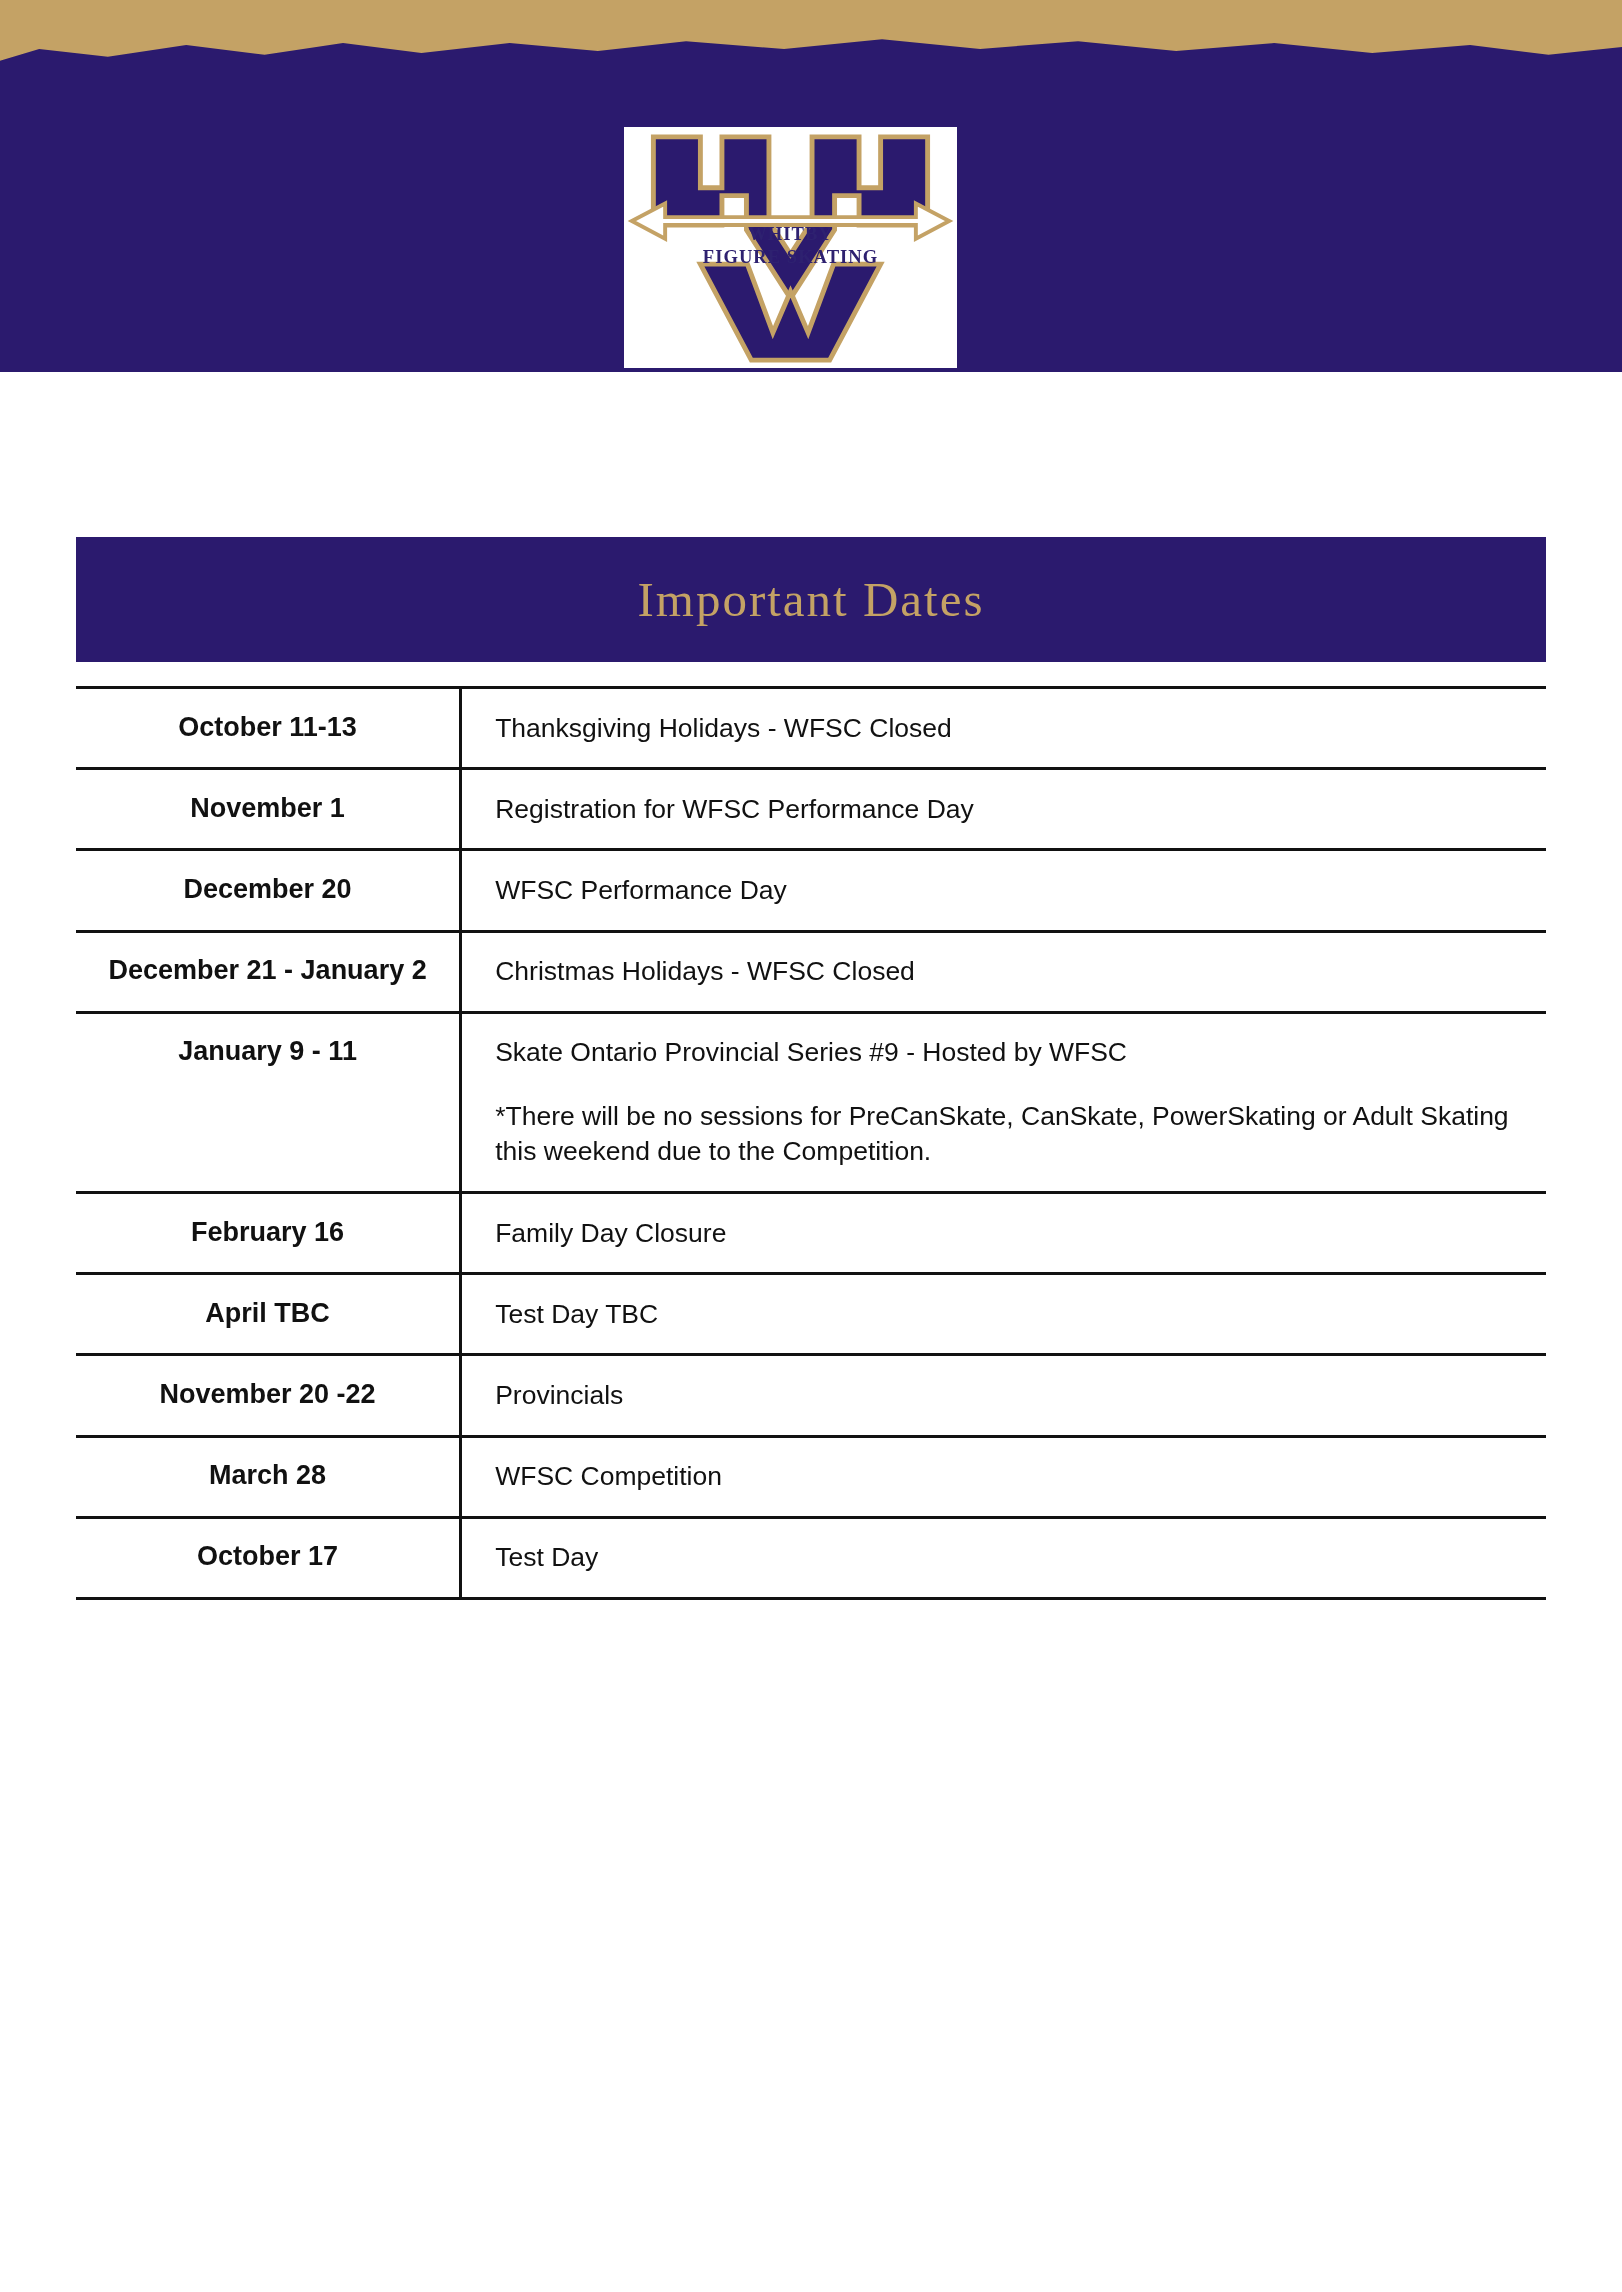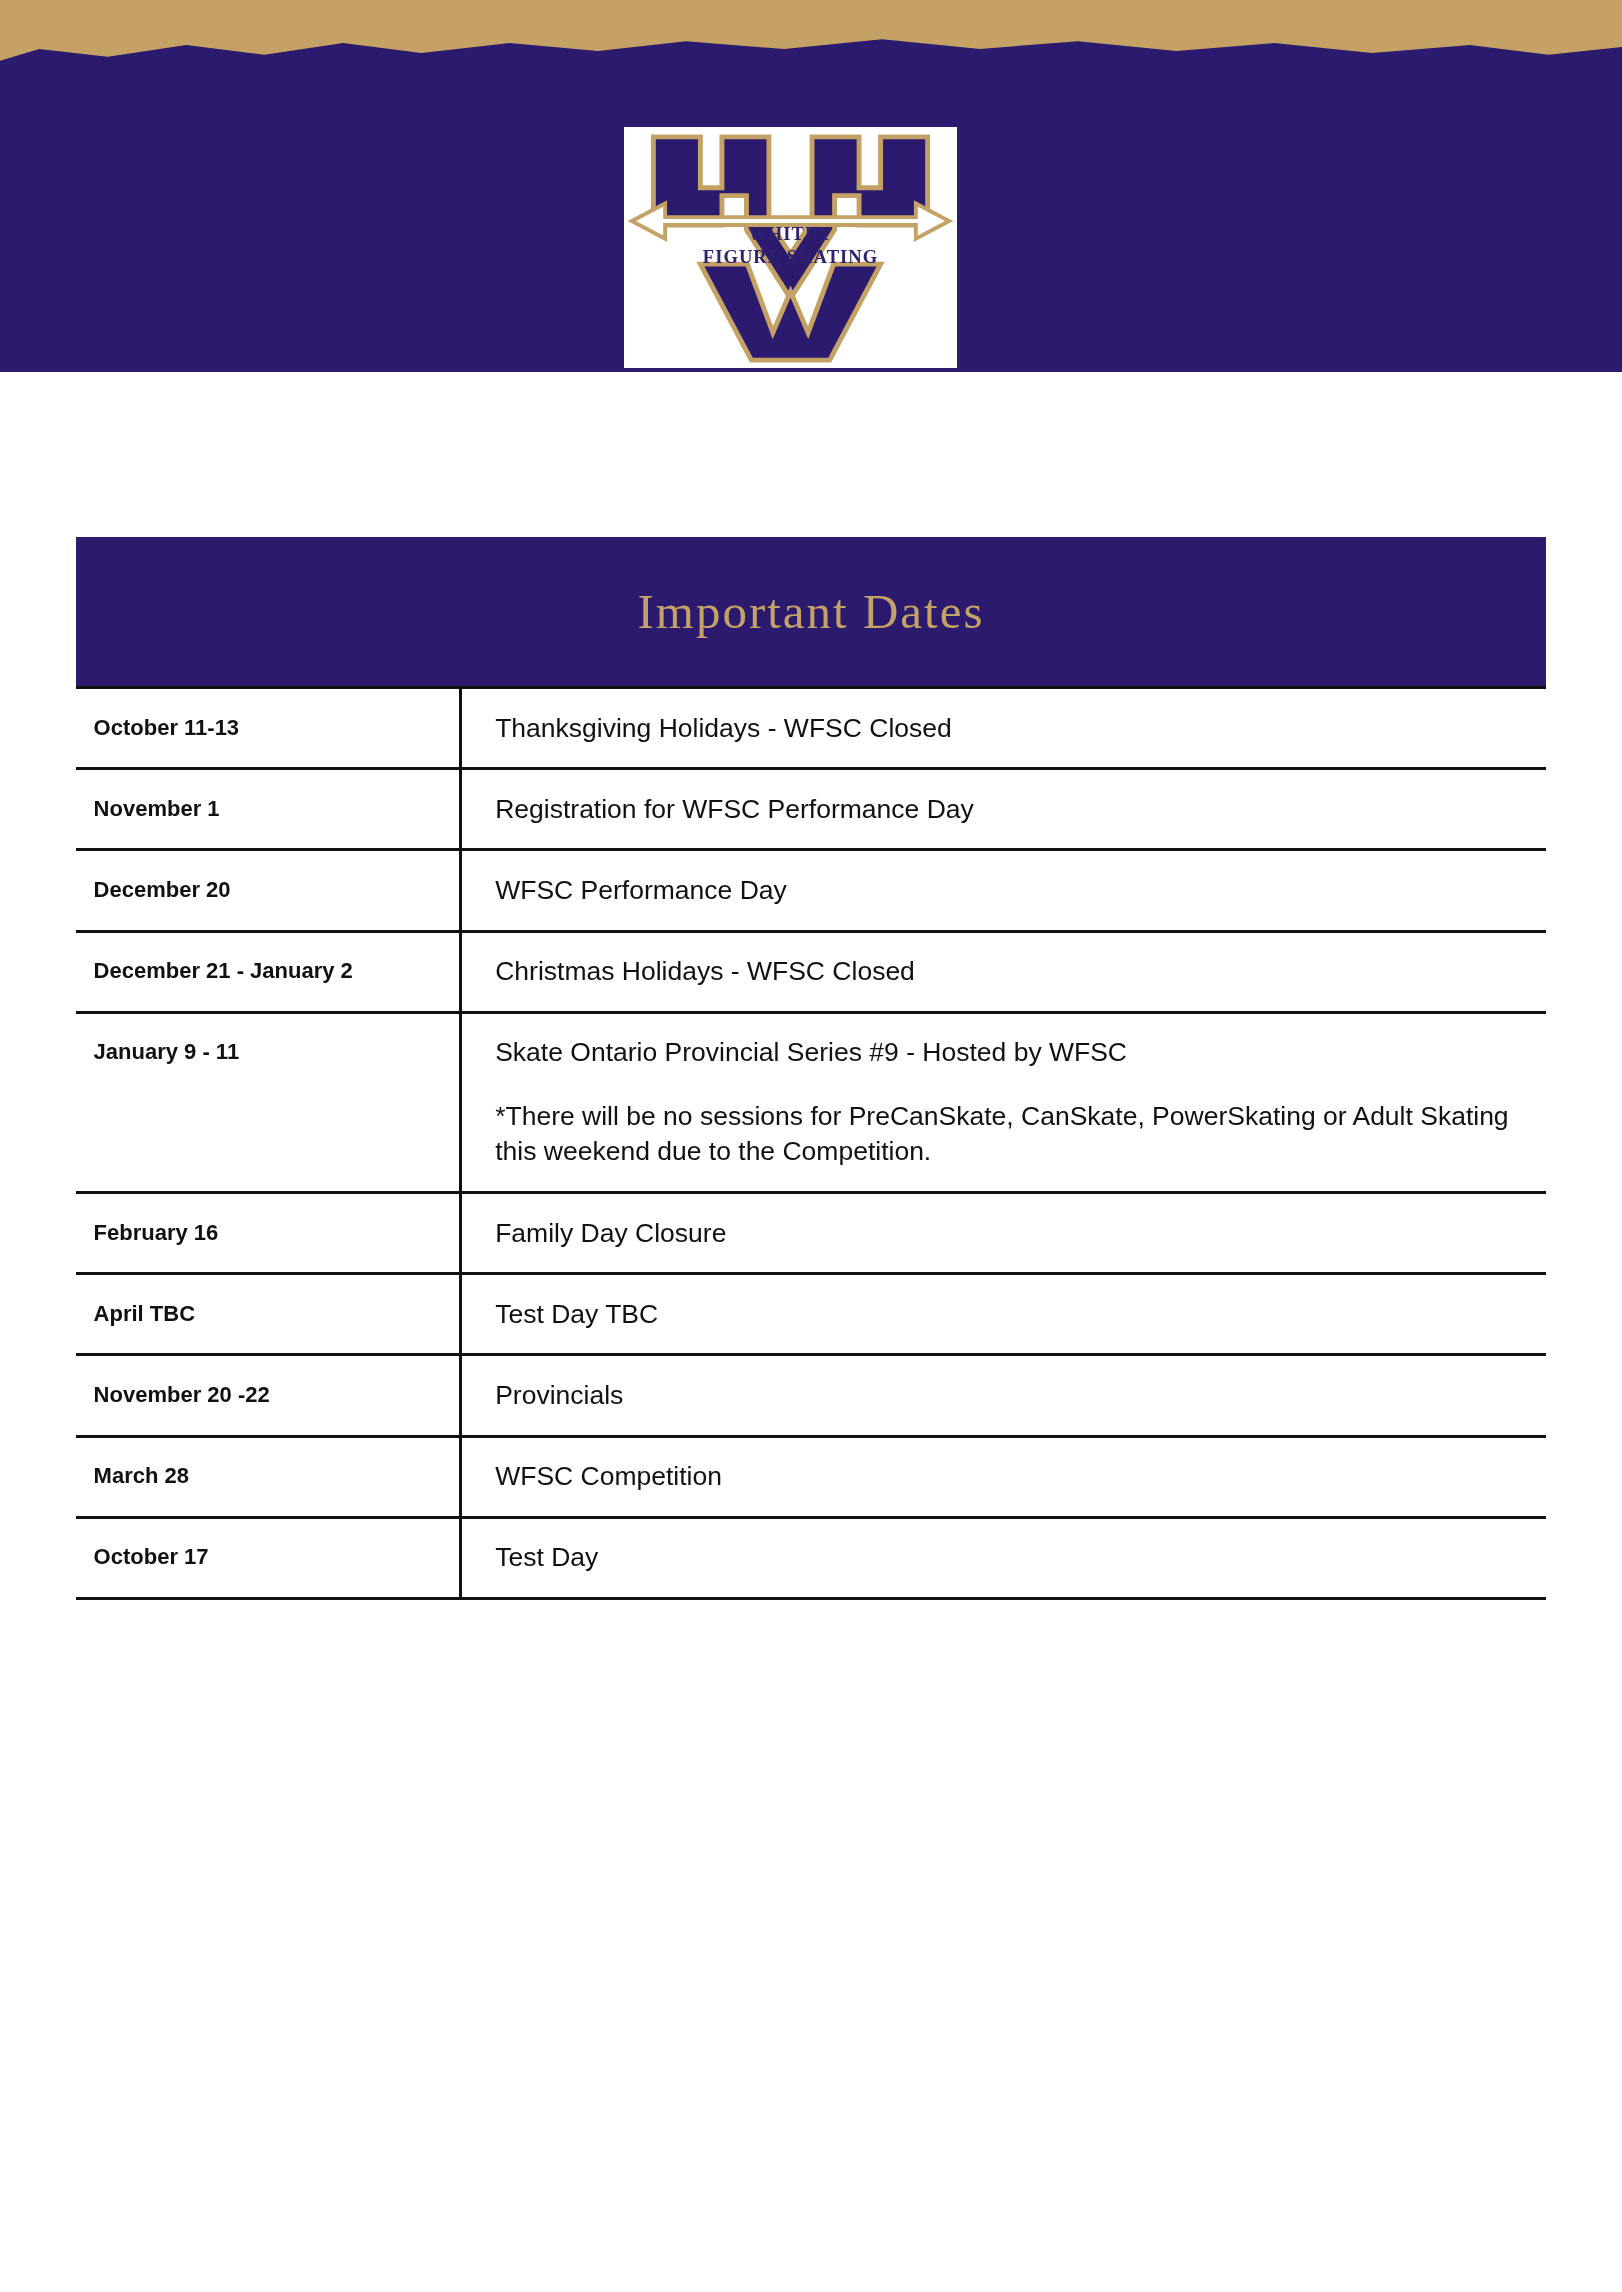--- a/index.html
+++ b/index.html
@@ -59,21 +59,21 @@
     letter-spacing: 1px;
     z-index: 5;
   }
 
   
   .title-bar {
     position: absolute;
     left: 76px;
     top: 537px;
     width: 1470px;
-    height: 149px;
+    height: 125px;
     background: #2b1a6e;
     display: flex;
     align-items: center;
     justify-content: center;
   }
   .title-bar .title-text {
     font-family: "Liberation Serif", serif;
     color: #c4a265;
     font-size: 49px;
     letter-spacing: 2px;
@@ -90,23 +90,23 @@
   .dates-table tr {
     border-top: 3.9px solid #111111;
     border-bottom: 3.9px solid #111111;
   }
   .dates-table td {
     vertical-align: top;
     padding: 21.6px 9.8px 21.6px 9.8px;
   }
   .dates-table td.date-cell {
     width: 348px;
-    text-align: left;
+    text-align: center;
     font-weight: bold;
-    font-size: 22px;
+    font-size: 27px;
     line-height: 33px;
     color: #111111;
     border-right: 3.9px solid #111111;
     padding-left: 17.6px;
     padding-right: 17.6px;
   }
   .dates-table td.desc-cell {
     padding-left: 33px;
     font-size: 26.5px;
     line-height: 35px;

